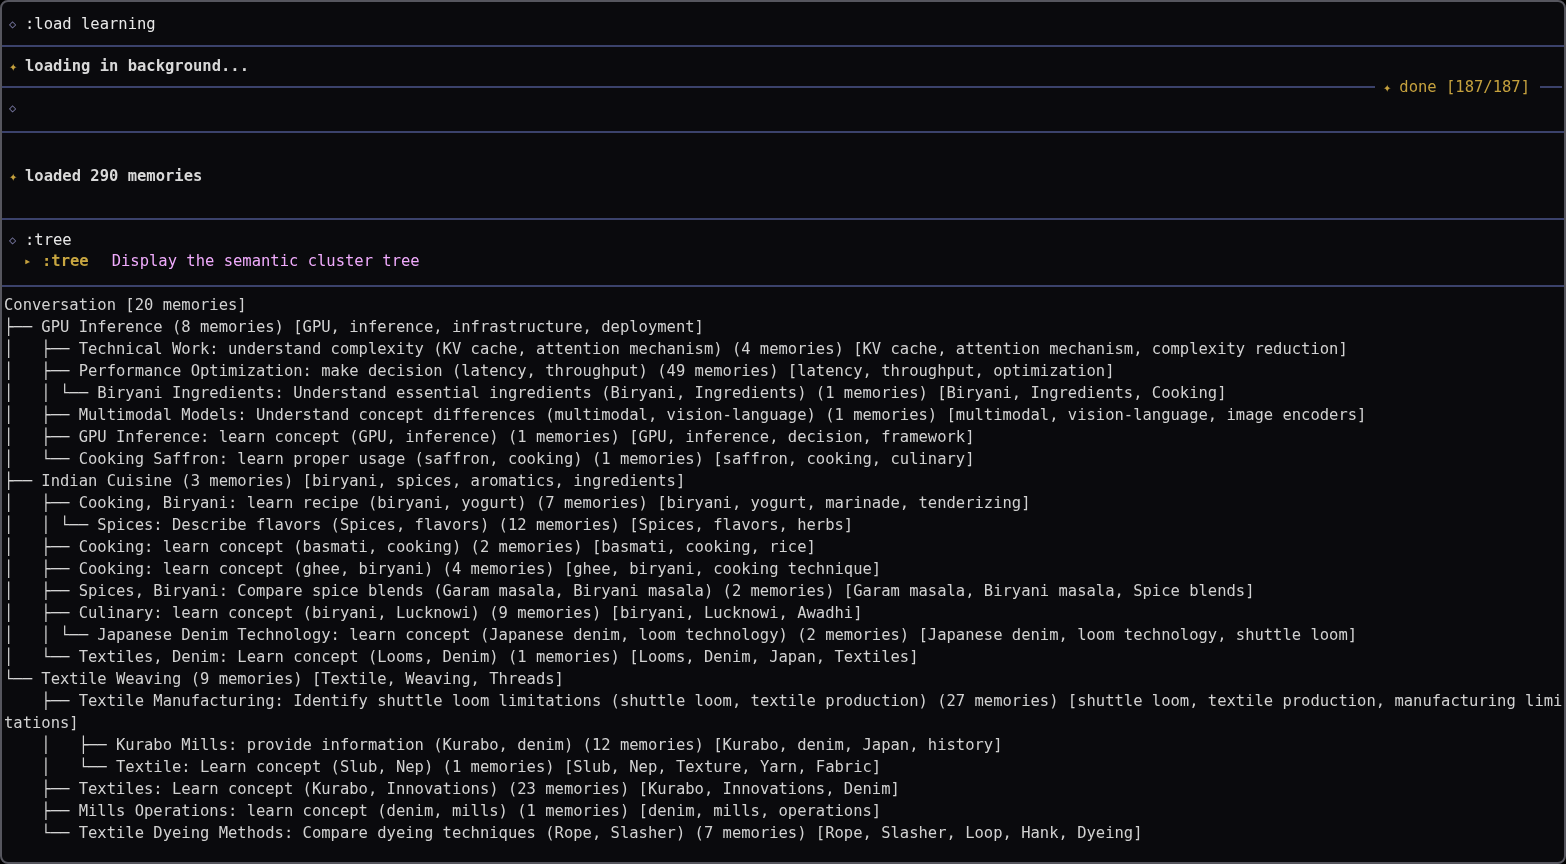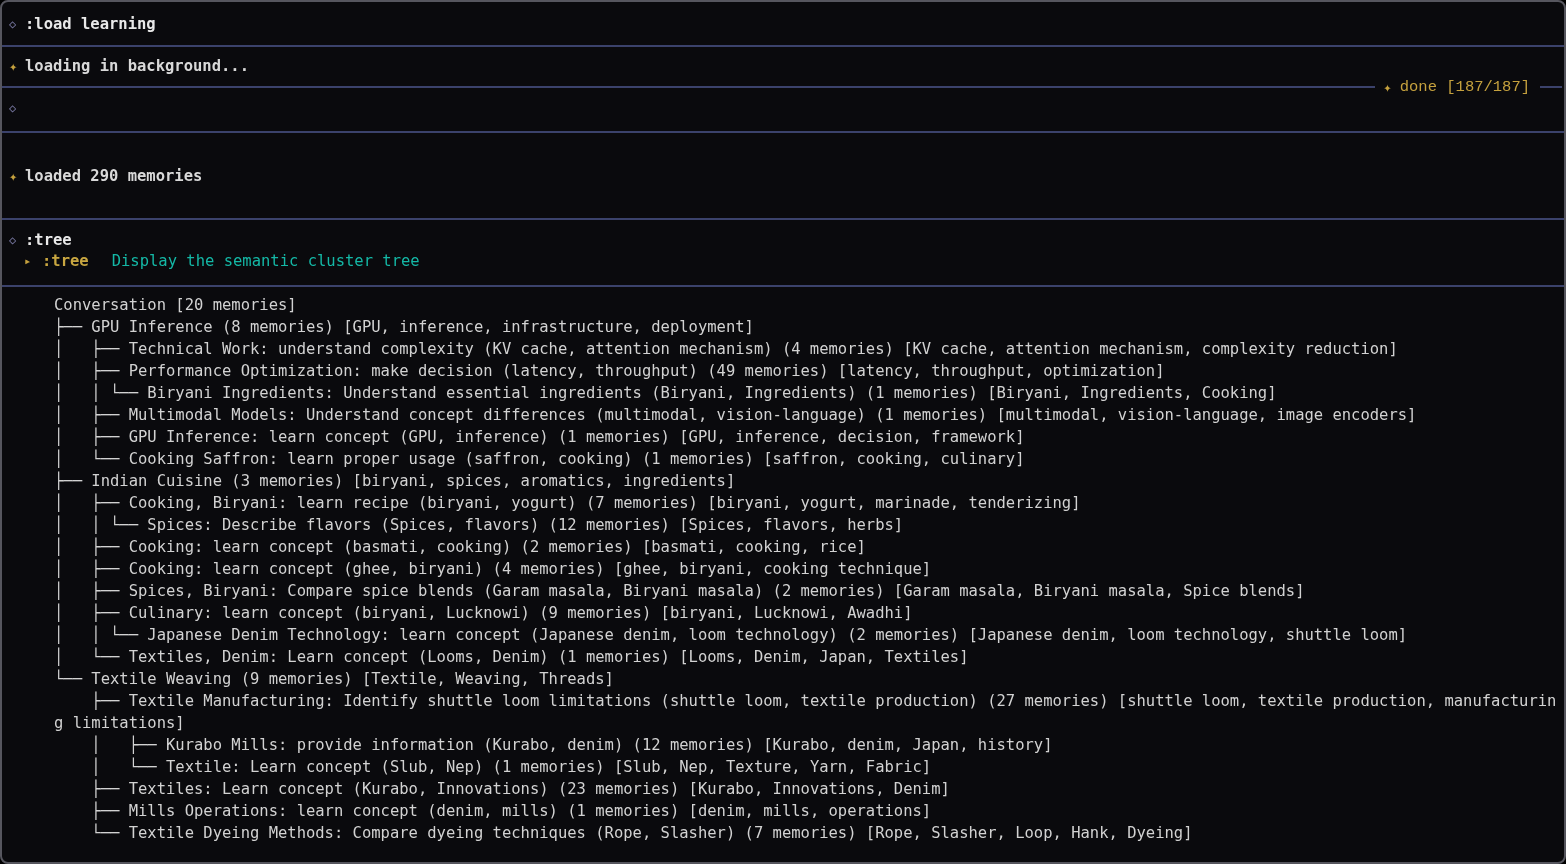--- a/index.html
+++ b/index.html
@@ -21,52 +21,51 @@
 
   .row { display: flex; align-items: center; }
   .icon-cell {
     width: 16px; margin-left: 7px; text-align: left;
     display: inline-block; flex: 0 0 16px;
   }
   .diamond { color: #73739b; font-size: 12px; }
   .star { color: #c5a13e; font-size: 14px; }
   .tri { color: #c5a13e; font-size: 12px; }
 
-  .cmd { color: #e9e9e9; font-weight: 700; }
+  .cmd { color: #e9e9e9; font-weight: 400; }
   .plain { color: #d9d9d9; font-weight: bold; }
 
   .block-a { height: 43px; display: flex; align-items: center; }
 
   .block-b { height: 84px; padding-top: 8px; }
   .block-b .line { height: 21px; }
   .progress-line { display: flex; align-items: center; height: 21px; }
   .hline { height: 2px; background: #3b426b; }
   .hline.grow { flex: 1 1 auto; margin-right: 8px; }
   .hline.tail { flex: 0 0 22px; margin-left: 10px; margin-right: 2px; }
-  .gold { color: #c5a13e; font-family: Liberation Mono, monospace; }
+  .gold { color: #c5a13e; }
   .gold-bold { color: #c9a741; font-weight: 700; }
 
   .block-c { height: 85px; display: flex; align-items: center; }
 
   .block-d { height: 65px; padding-top: 9px; }
   .block-d .line { height: 21px; display: flex; align-items: center; }
   .suggestion { padding-left: 22px; cursor: pointer; }
   .suggestion .tri-cell { width: 10px; flex: 0 0 10px; margin-right: 8px; }
-  .suggestion .desc { margin-left: 23px; color: #14b8a6; }
+  .suggestion .desc { margin-left: 23px; color: #f0abfc; }
 
   .tree {
     display: block;
-    padding: 7px 0 0 20px;
+    padding: 7px 0 0 2px;
     font-family: "DejaVu Sans Mono", "Liberation Mono", monospace;
     font-size: 15.5px;
     line-height: 22px;
     color: #d2d2d2;
     white-space: pre-wrap;
     word-break: break-all;
-    margin-left: 32px;
   }
 </style>
 </head>
 <body>
 
 <div class="terminal">
 
   <div class="block-a">
     <span class="icon-cell diamond">◇</span>
     <span class="cmd">:load learning</span>

